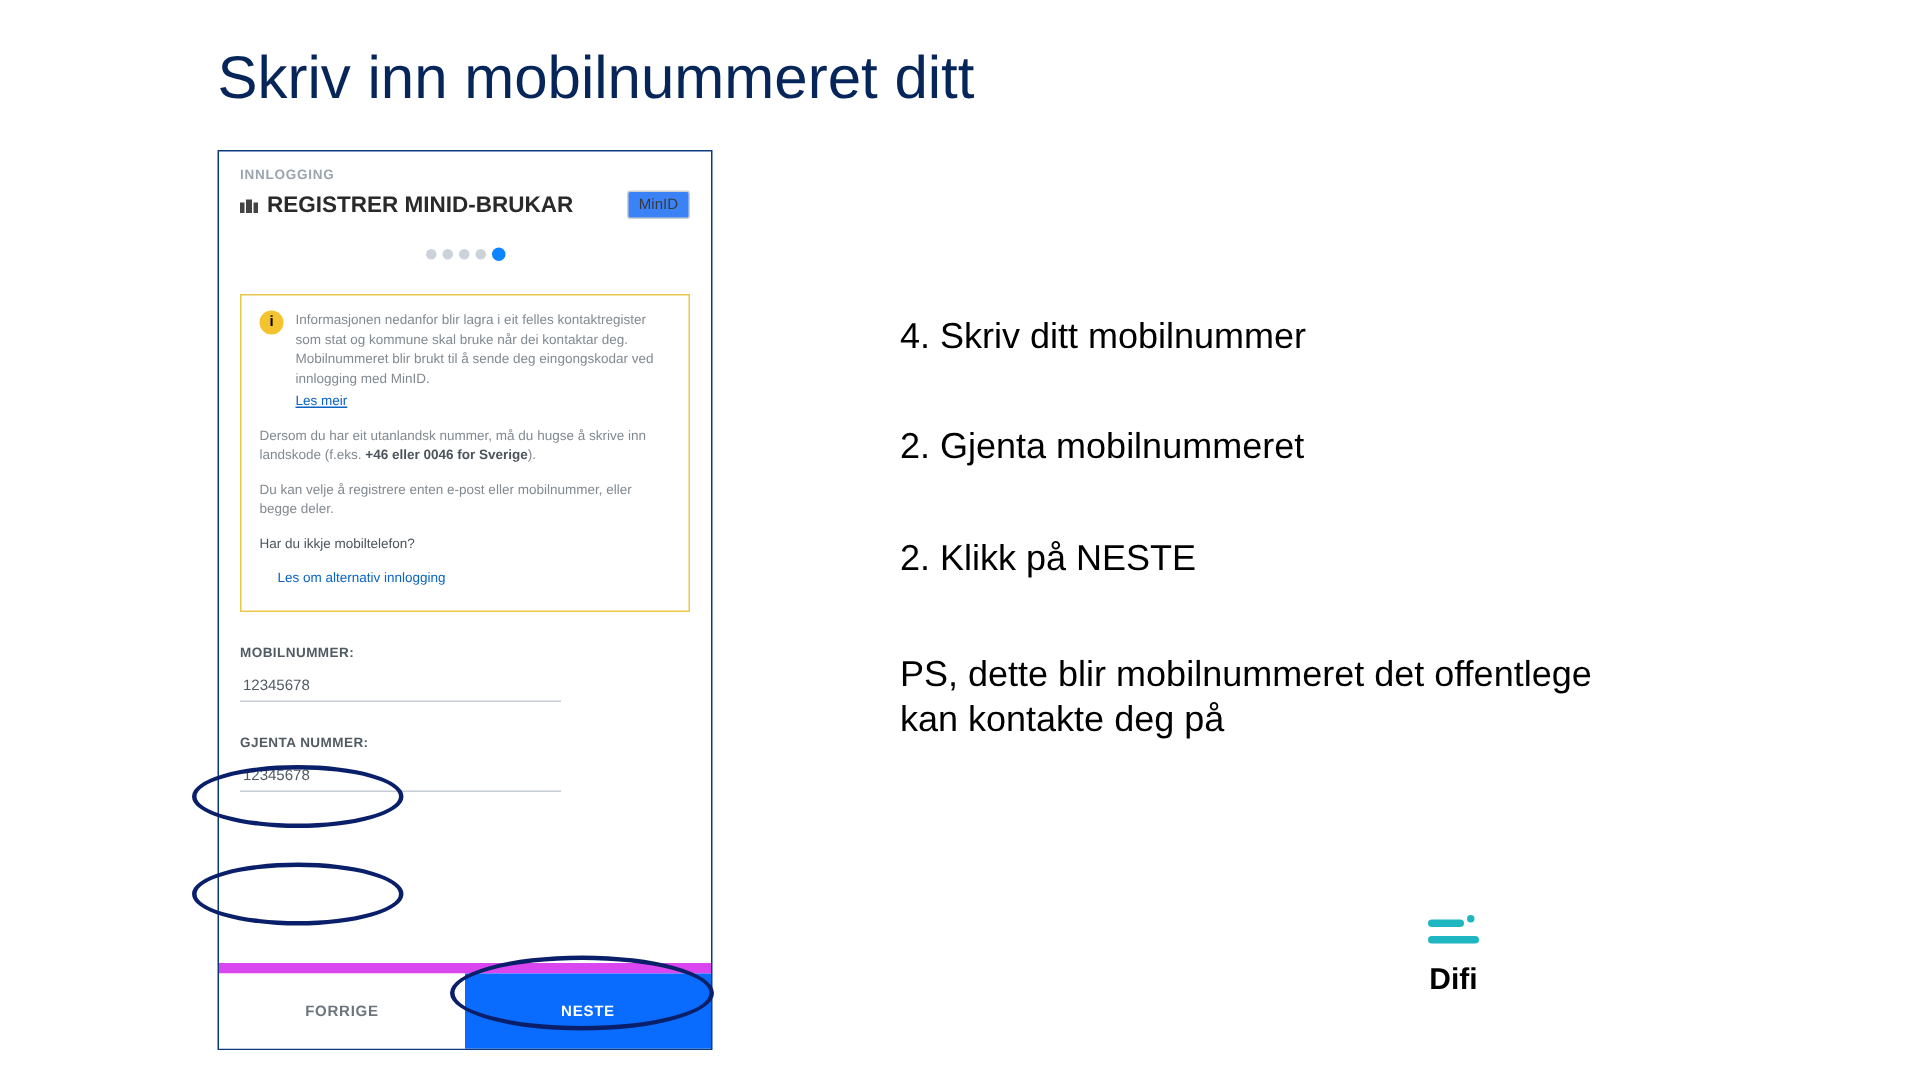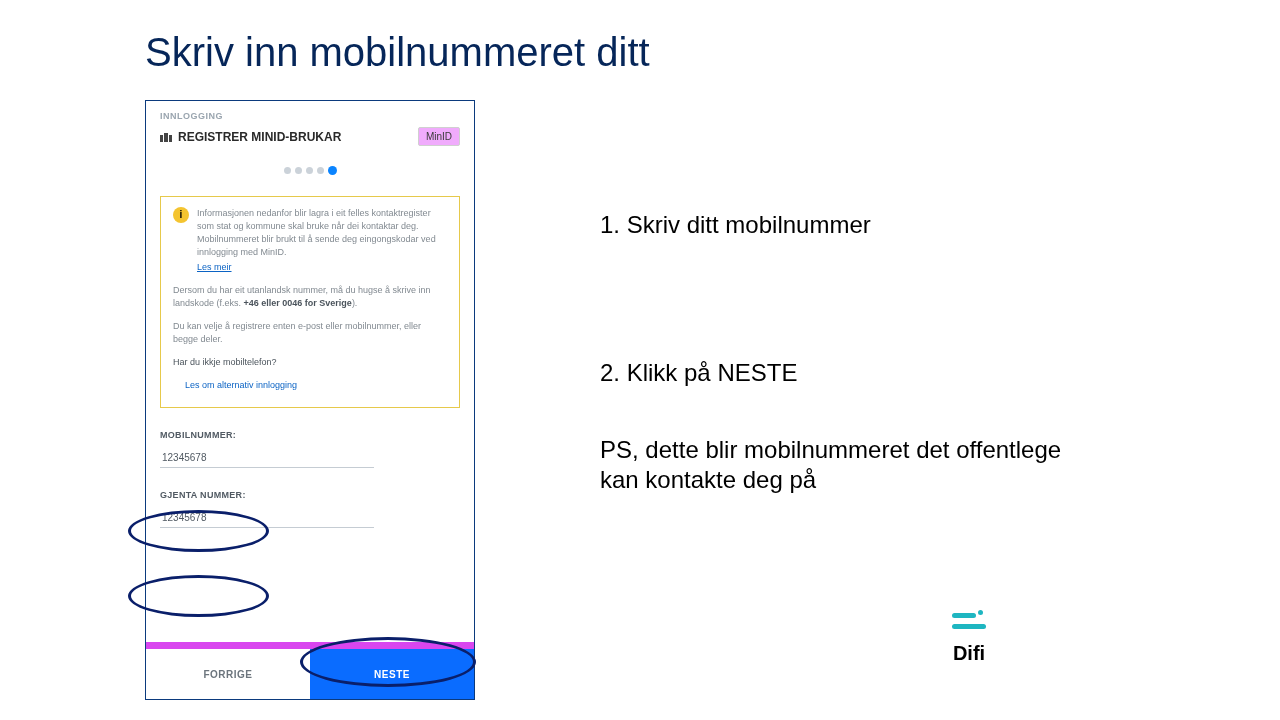--- a/index.html
+++ b/index.html
@@ -3,23 +3,23 @@
 <meta charset="utf-8">
 <style>
   html,body{margin:0;padding:0;width:1280px;height:720px;background:#fff;font-family:Arial,Helvetica,sans-serif;color:#000;}
   .slide{position:relative;width:1076px;height:720px;}
   .main-title{position:absolute;left:145px;top:30px;font-size:40px;color:#062659;font-weight:400;}
   
   .panel{position:absolute;left:145px;top:100px;width:330px;height:600px;border:1px solid #0b3a7d;background:#fff;box-sizing:border-box;}
   .panel-inner{padding:10px 14px 0 14px;}
   .p-login{font-size:9px;color:#9aa5af;letter-spacing:0.5px;font-weight:bold;}
   .p-headrow{display:flex;justify-content:space-between;align-items:center;margin-top:6px;}
-  .p-hicon{display:inline-flex;align-items:center;gap:6px;font-size:12px;font-weight:bold;color:#2a2a2a;}
+  .p-hicon{display:inline-flex;align-items:center;gap:6px;font-size:15px;font-weight:bold;color:#2a2a2a;}
   .castle{width:12px;height:10px;display:inline-block;background:linear-gradient(#444,#444) 0 3px/3px 7px no-repeat,linear-gradient(#444,#444) 4px 1px/4px 9px no-repeat,linear-gradient(#444,#444) 9px 3px/3px 7px no-repeat;}
-  .p-minid{font-size:10px;color:#3a3a3a;border:1px solid #d0d0d0;padding:3px 7px;border-radius:2px;background:#f0abfc;}
+  .p-minid{font-size:10px;color:#3a3a3a;border:1px solid #d0d0d0;padding:3px 7px;border-radius:2px;background:#3b82f6;}
   .p-dots{text-align:center;margin-top:14px;}
   .p-dots span{display:inline-block;width:7px;height:7px;border-radius:50%;background:#cbd2d9;margin:0 2px;}
   .p-dots span.active{width:9px;height:9px;background:#0a84ff;vertical-align:-1px;}
   .infobox{margin-top:18px;border:1px solid #e6c94b;background:#fff;padding:10px 12px 14px 12px;font-size:9px;color:#828a91;line-height:1.45;}
   .infobox .row1{display:flex;gap:8px;}
   .i-icon{flex:0 0 16px;height:16px;border-radius:50%;background:#f4c430;color:#000;font-weight:bold;text-align:center;line-height:16px;font-size:10px;}
   .infobox b{color:#4b545c;margin-top:36px;}
   .infobox .lesmeir{color:#0b63c4;text-decoration:underline;display:inline-block;margin-top:2px;}
   .infobox p{margin:10px 0 0 0;}
   .infobox .q{color:#4b545c;}
@@ -97,21 +97,22 @@
     <div class="btnrow">
       <div class="btn-prev">FORRIGE</div>
       <div class="btn-next">NESTE</div>
     </div>
   </div>
 
   <div class="ellipse el1"></div>
   <div class="ellipse el2"></div>
   <div class="ellipse el3"></div>
 
-  <div class="instr i1">1. Skriv ditt mobilnummer</div>
+  <div class="instr i1">4. Skriv ditt mobilnummer</div>
+  <div class="instr i2">2. Gjenta mobilnummeret</div>
   <div class="instr i3">2. Klikk på NESTE</div>
   <div class="instr ips">PS, dette blir mobilnummeret det offentlege kan kontakte deg på</div>
 
   <div class="difi">
     <div class="difi-mark">
       <div class="dm-bar dm-top"></div>
       <div class="dm-bar dm-bot"></div>
       <div class="dm-dot"></div>
     </div>
     <div class="difi-text">Difi</div>

